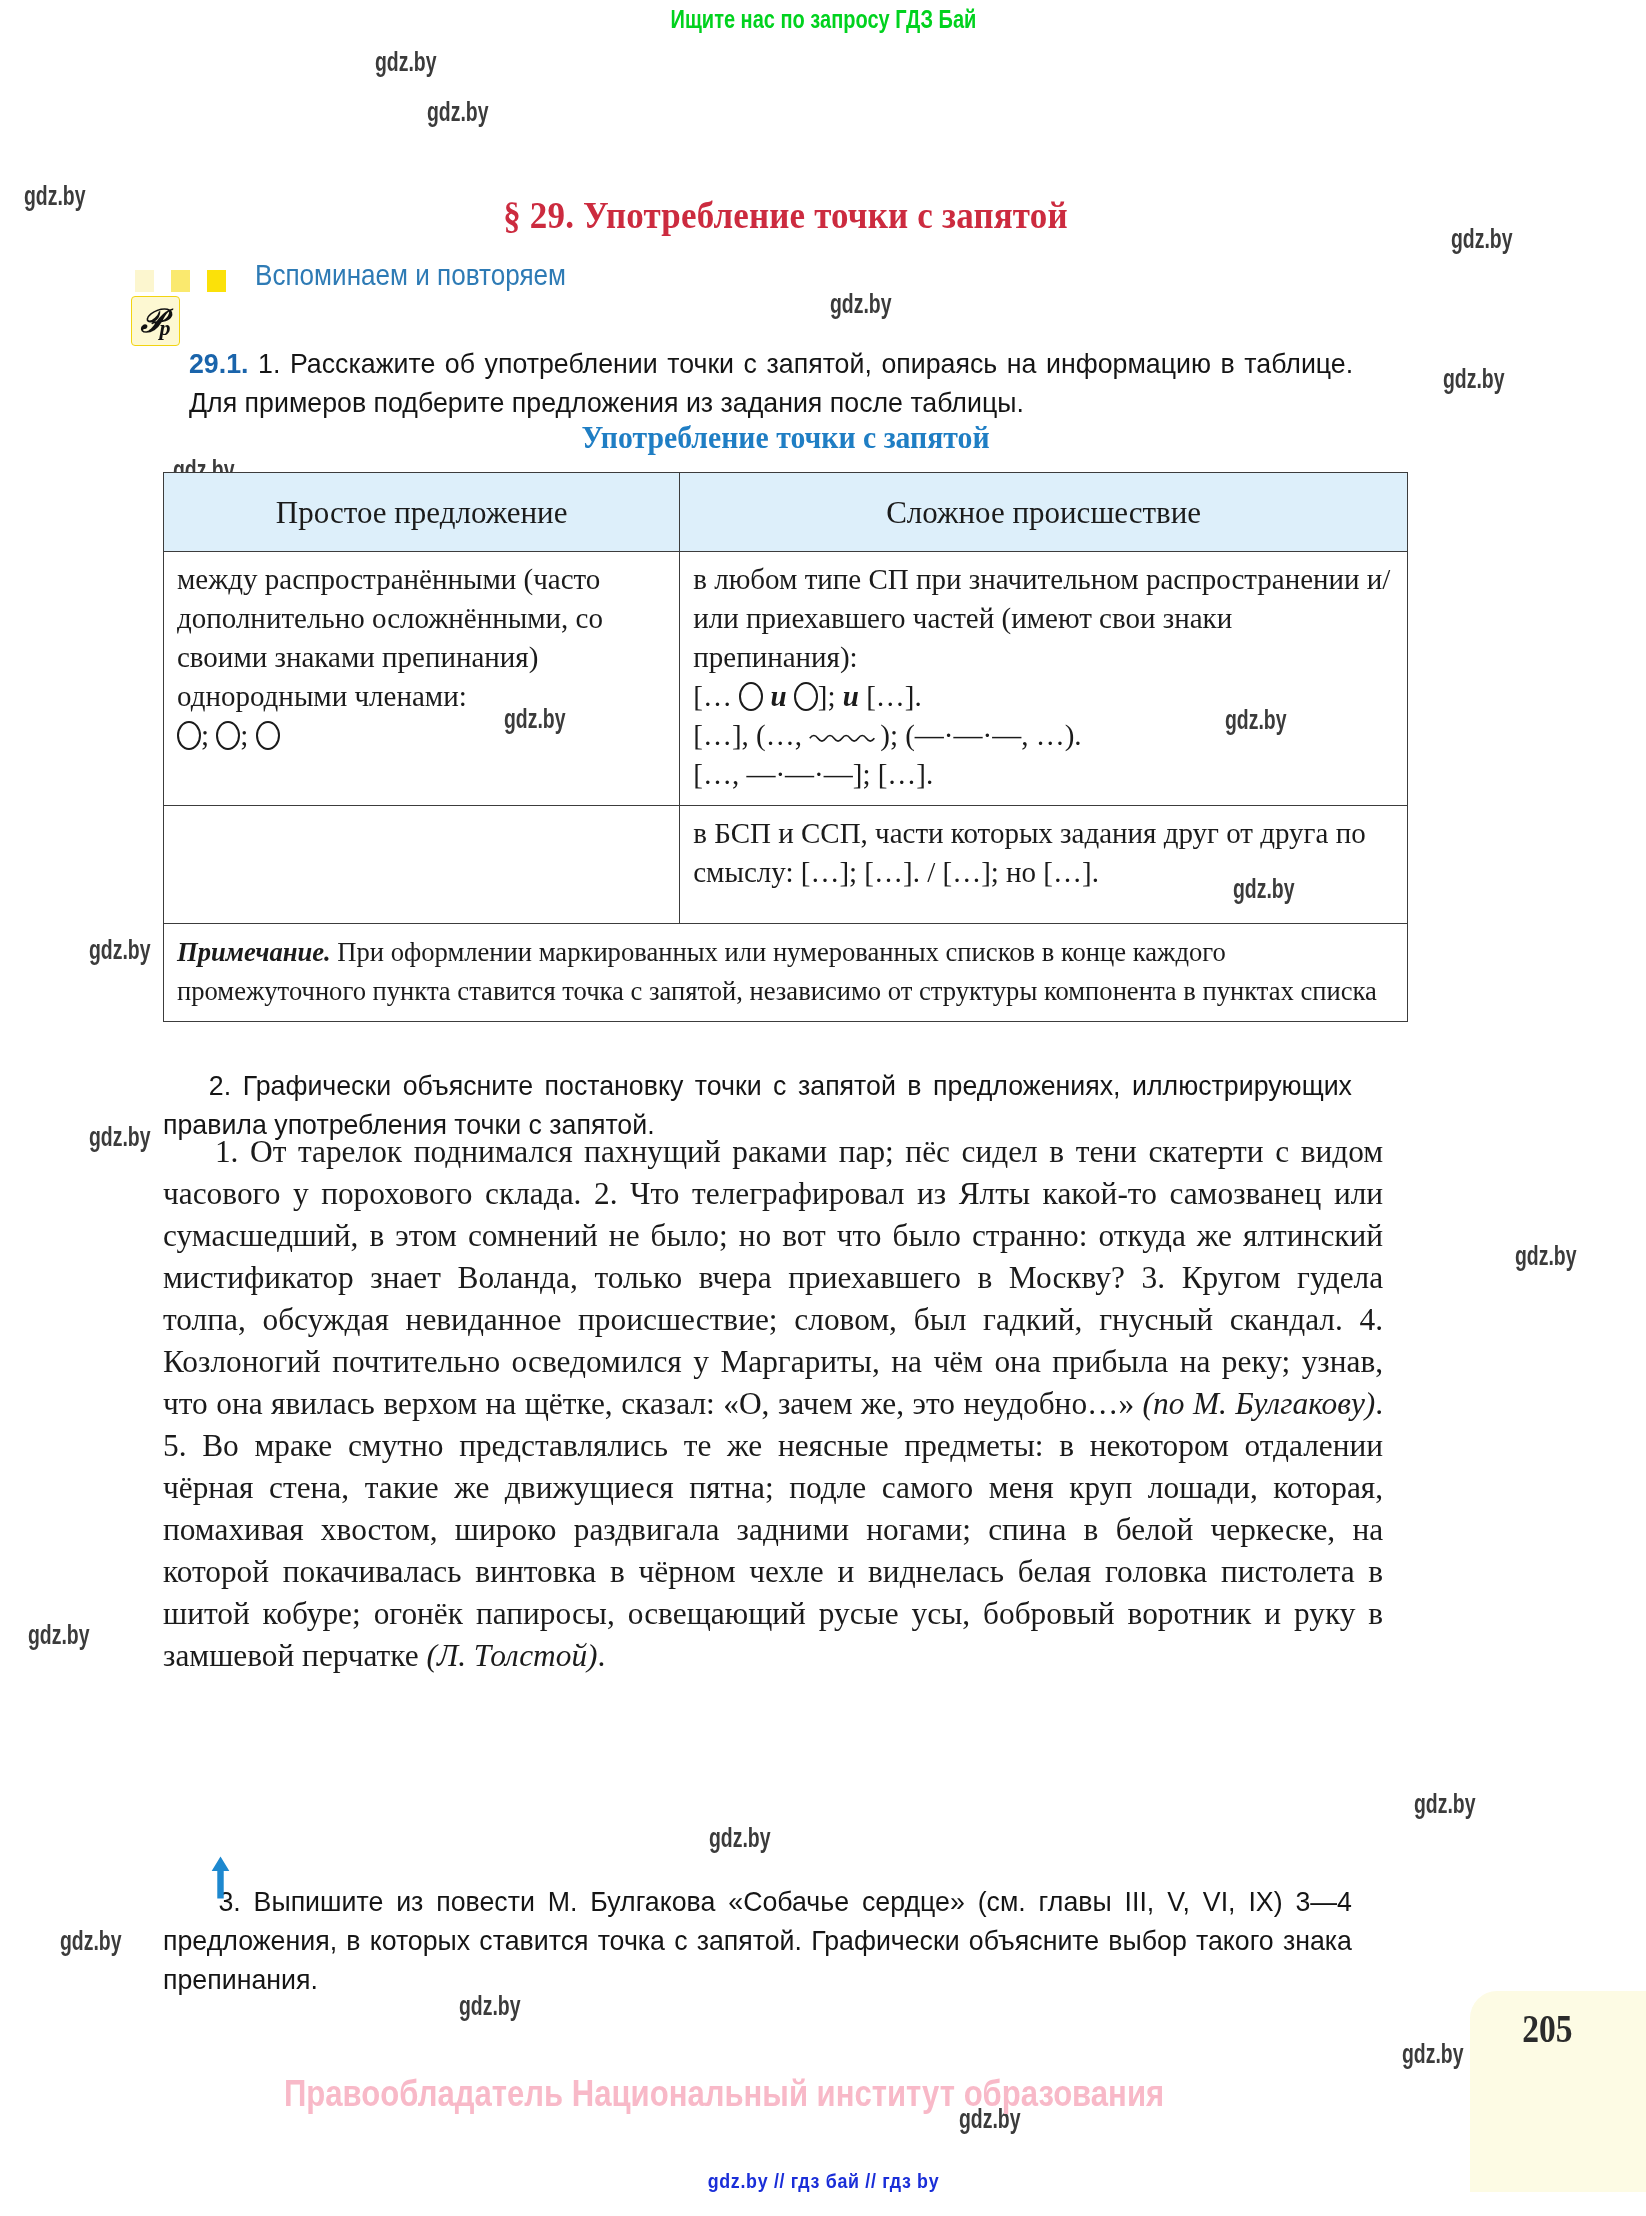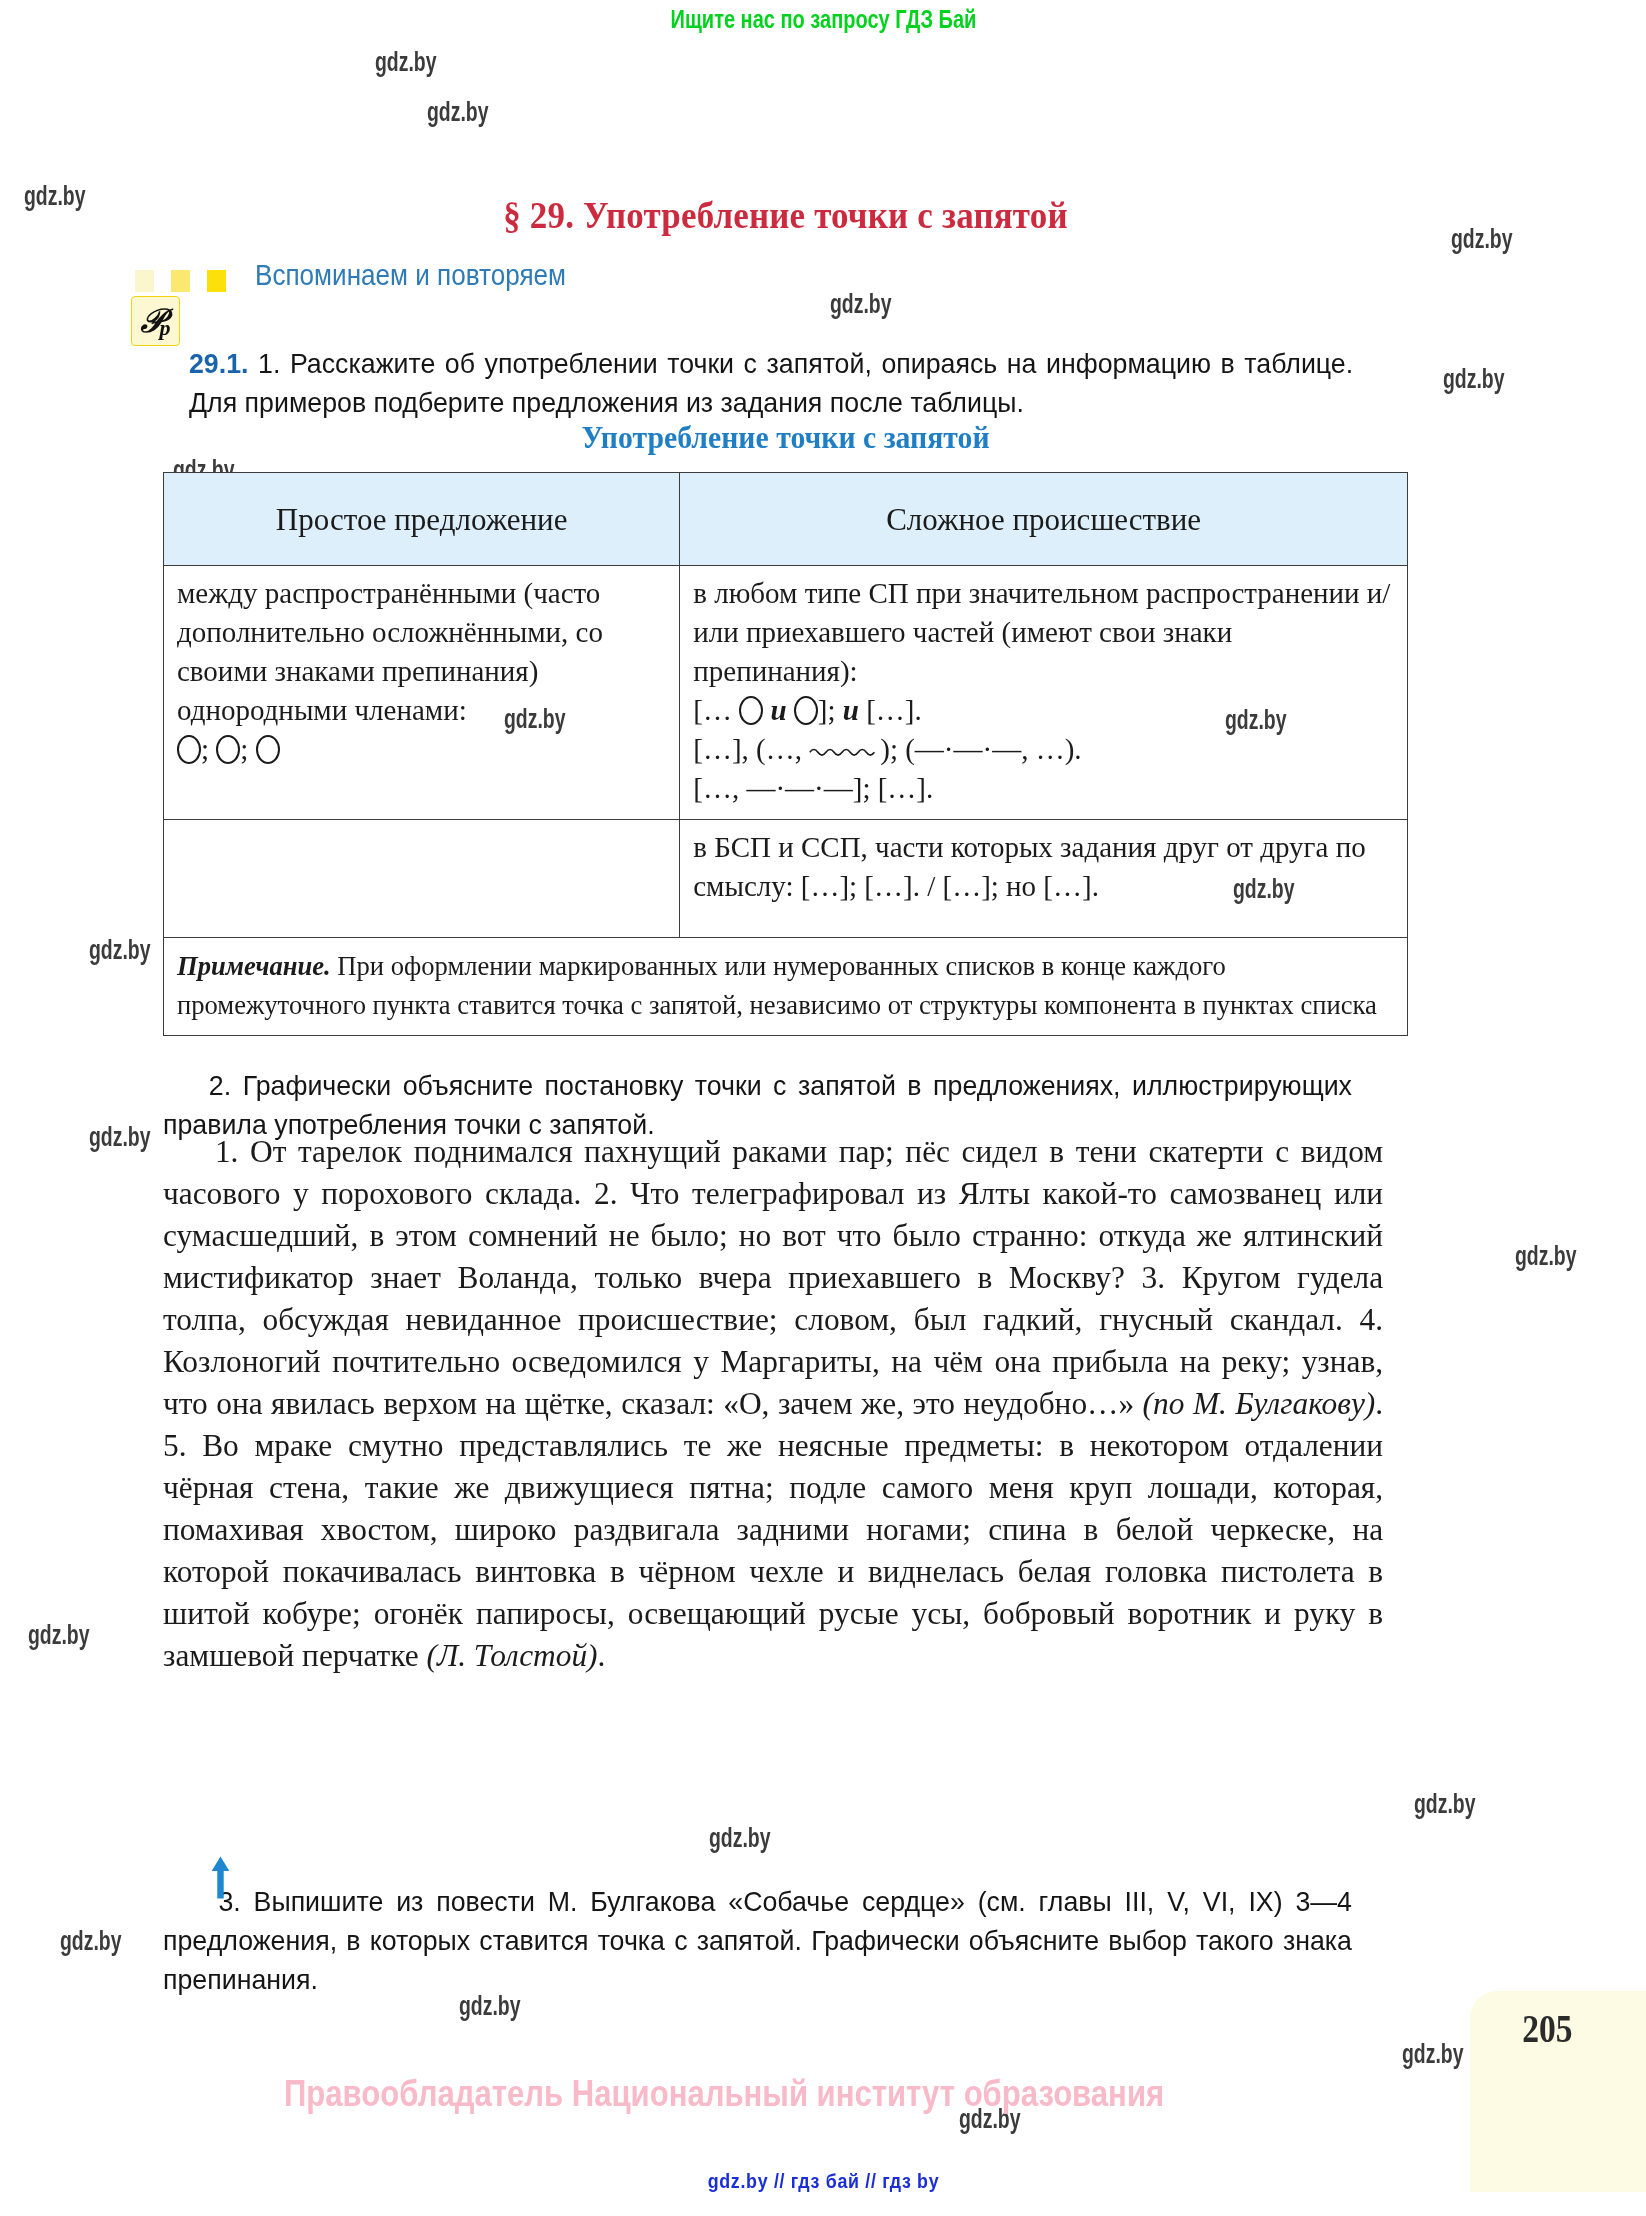--- a/index.html
+++ b/index.html
@@ -222,21 +222,21 @@
     font-size: 29px;
     line-height: 39px;
     color: #1b1b1b;
   }
   #rules-table thead th {
     background: #ddeffa;
     text-align: center;
     font-weight: 400;
     height: 50px;
     vertical-align: middle;
-    padding: 21px 8px;
+    padding: 14px 8px;
     font-size: 31px;
   }
   #rules-table col.c1 { width: 41.5%; }
   #rules-table col.c2 { width: 58.5%; }
   .cell-text { display: block; }
   .schema { display: block; white-space: nowrap; }
   .note-cell { padding-top: 11.3px; padding-bottom: 13px; }
   .note-label {
     font-style: italic;
     font-weight: 700;

